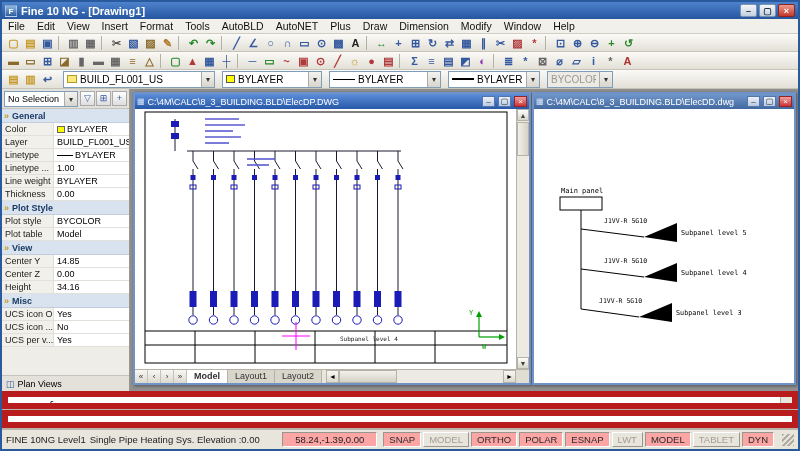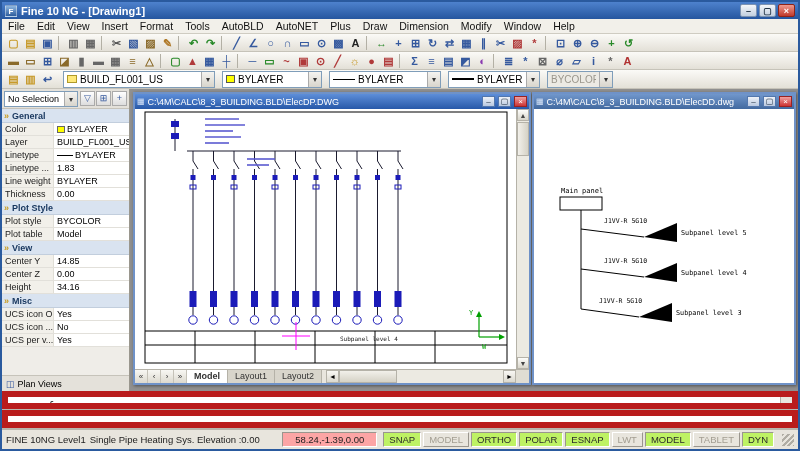--- a/index.html
+++ b/index.html
@@ -85,21 +85,21 @@
   #cmd-input{top:410px;height:18px;line-height:15px}
   .mini-scroll{position:absolute;right:0;top:0;bottom:0;width:12px;background:#e9e6de;border-left:1px solid #b5b2a8;font-size:6px;text-align:center;color:#555;display:flex;flex-direction:column;justify-content:space-between;padding:1px 0}
 
   
   .statusbar{position:absolute;left:2px;right:2px;top:429px;height:20px;background:#e8e5dd;border-top:1px solid #b8b5ac;display:flex;align-items:center;font-size:9.5px;padding:0 4px;gap:4px;color:#222}
   .sb-msg{white-space:nowrap;overflow:hidden}
   .sb-spacer{flex:1}
   .sb-coords{border:1px solid;border-color:#9a968e #fff #fff #9a968e;padding:1px 12px;background:#fca5a5;white-space:nowrap}
   .sbt{border:1px solid;border-color:#fff #9a968e #9a968e #fff;padding:1px 5px;background:#e8e5dd;color:#2a2a2a;margin-left:2px;white-space:nowrap}
   .sbt.off{color:#a39e92}
-  .sbt.on{border-color:#9a968e #fff #fff #9a968e;background:#bef264}
+  .sbt.on{border-color:#9a968e #fff #fff #9a968e;background:#fca5a5}
   .grip{width:12px;height:12px;margin-left:4px;background:repeating-linear-gradient(135deg,#b0ada4 0 2px,transparent 2px 4px);flex:none}
 </style>
 </head>
 <body>
 
 <div id="app">
 
   <div class="titlebar">
     <span class="app-ico">F</span>
     <span class="title-text">Fine 10 NG - [Drawing1]</span>
@@ -276,21 +276,21 @@
         <div class="prow">
           <span class="pl">Linetype</span>
           <span class="pv">
             <span class="plt"></span>
             <span>BYLAYER</span>
           </span>
         </div>
         <div class="prow">
           <span class="pl">Linetype ...</span>
           <span class="pv">
-            <span>1.83</span>
+            <span>1.00</span>
           </span>
         </div>
         <div class="prow">
           <span class="pl">Line weight</span>
           <span class="pv">
             <span>BYLAYER</span>
           </span>
         </div>
         <div class="prow">
           <span class="pl">Thickness</span>

